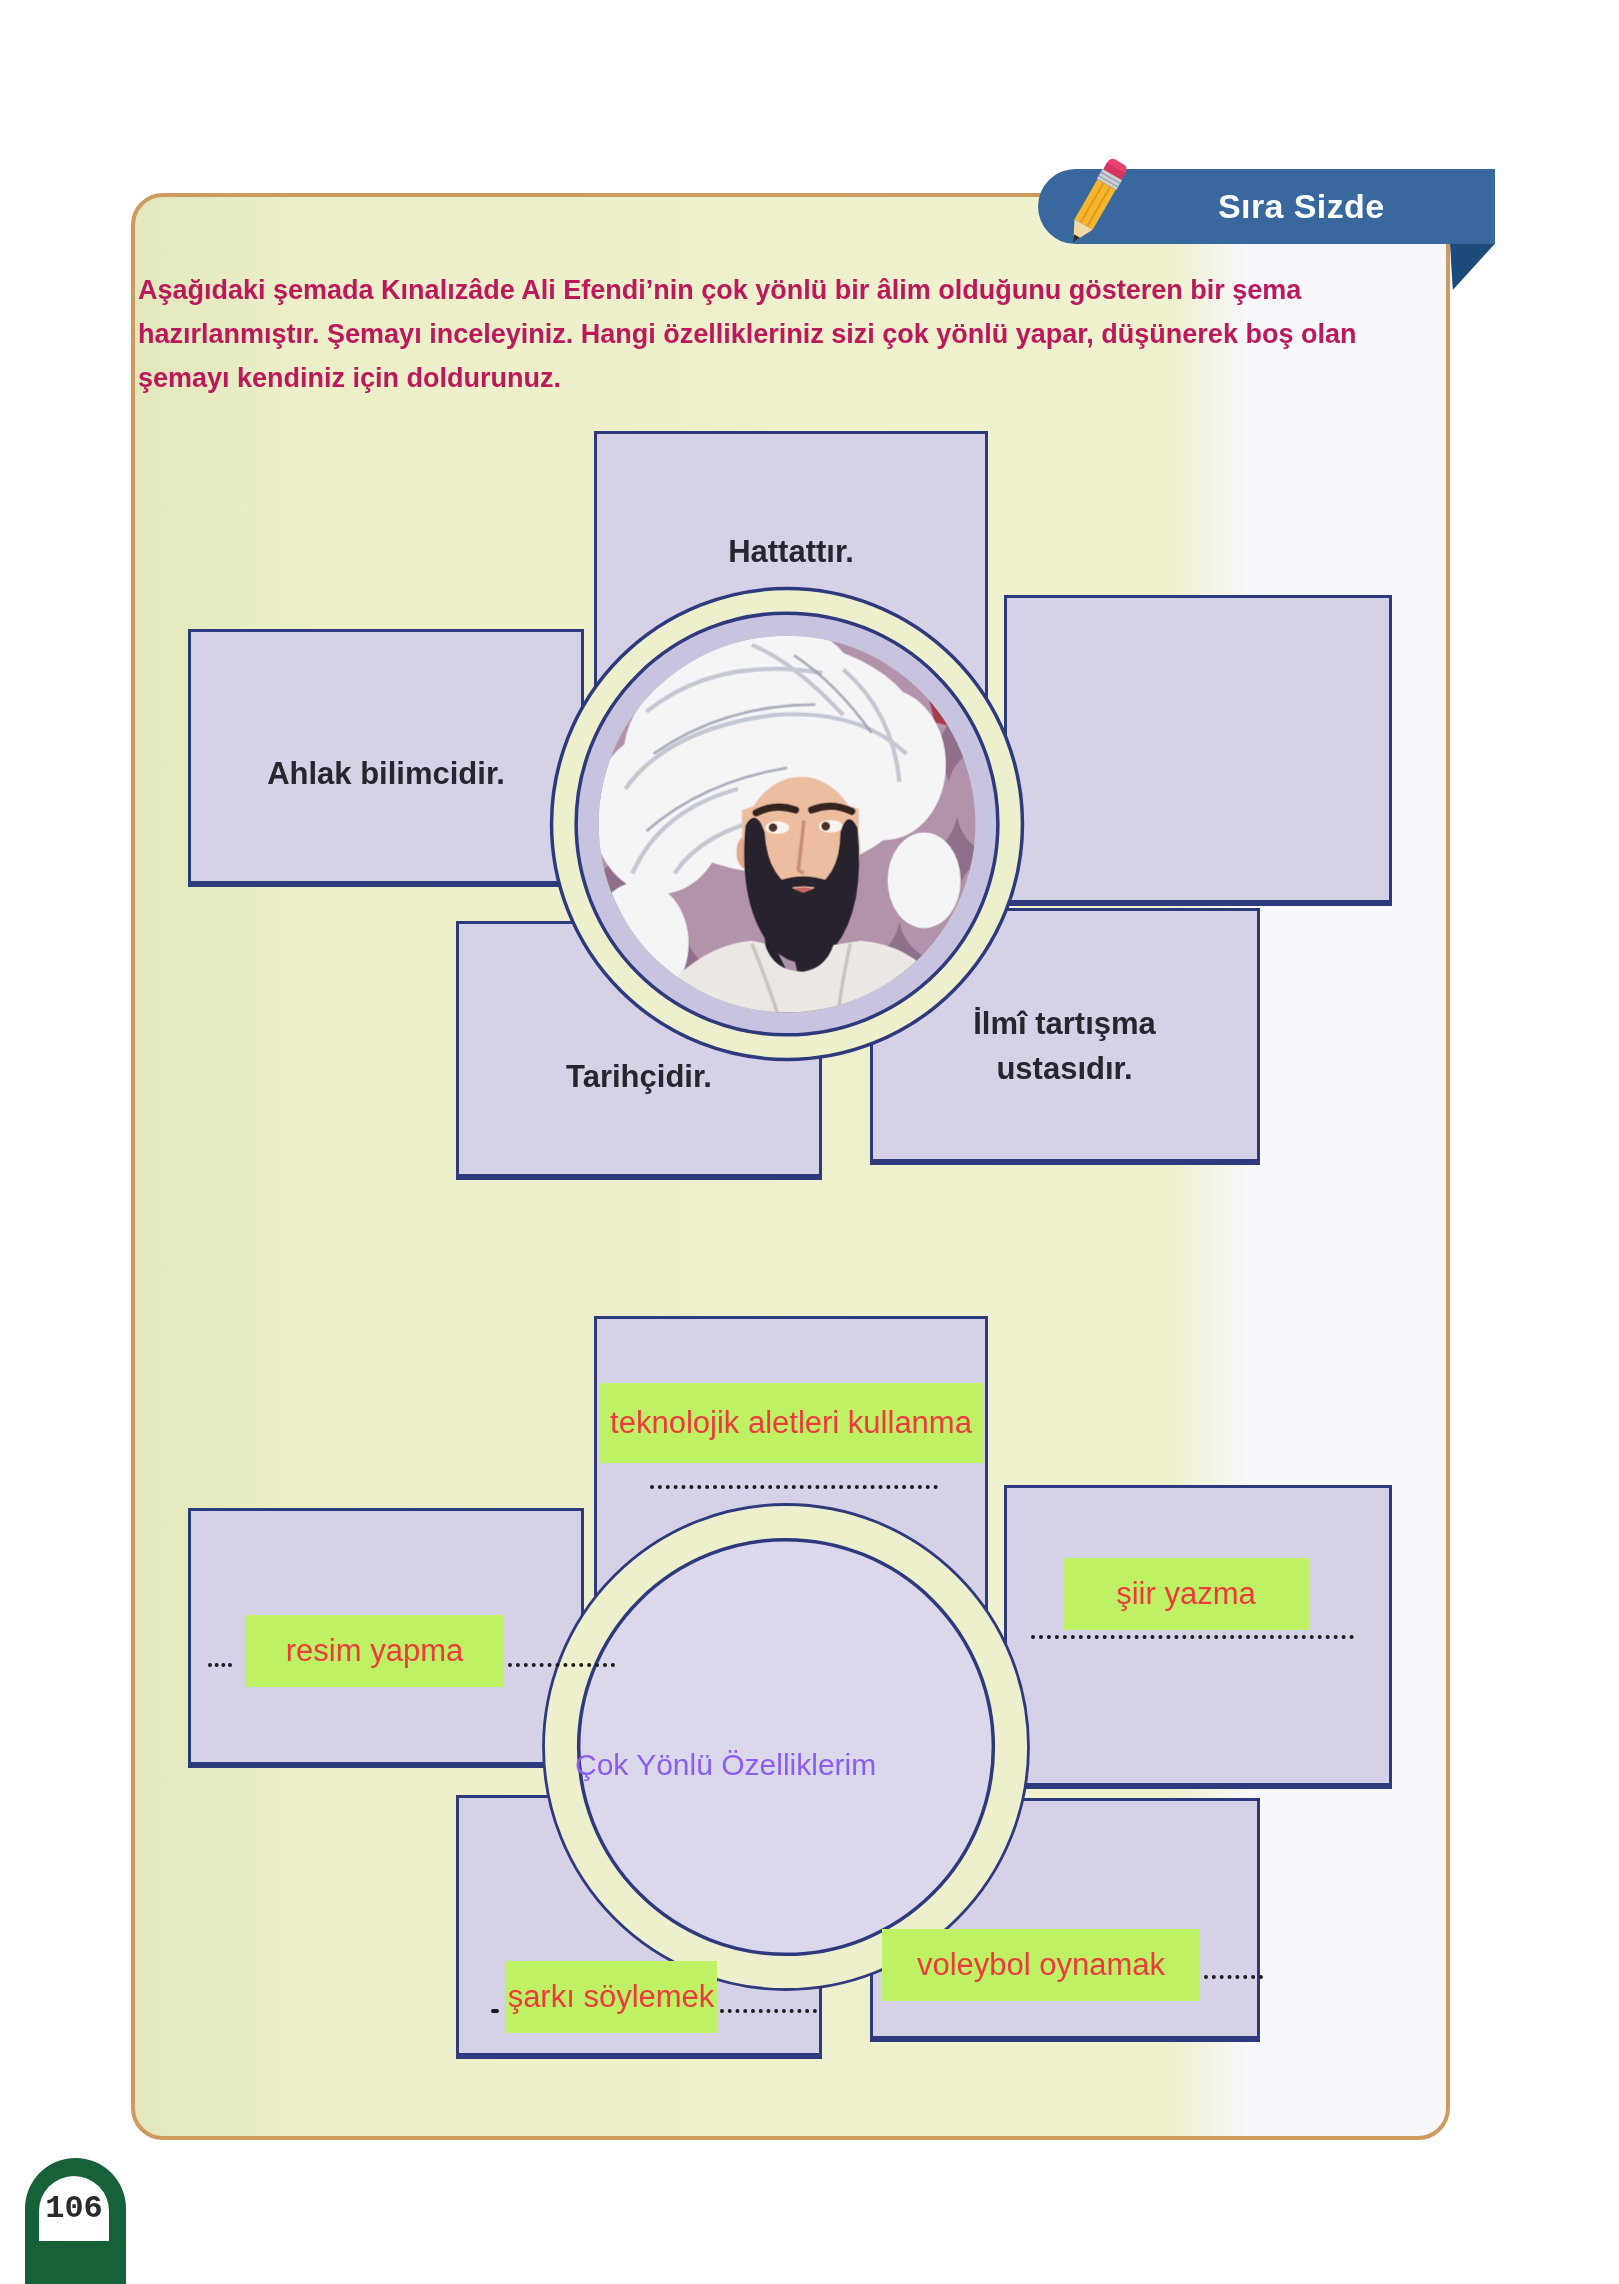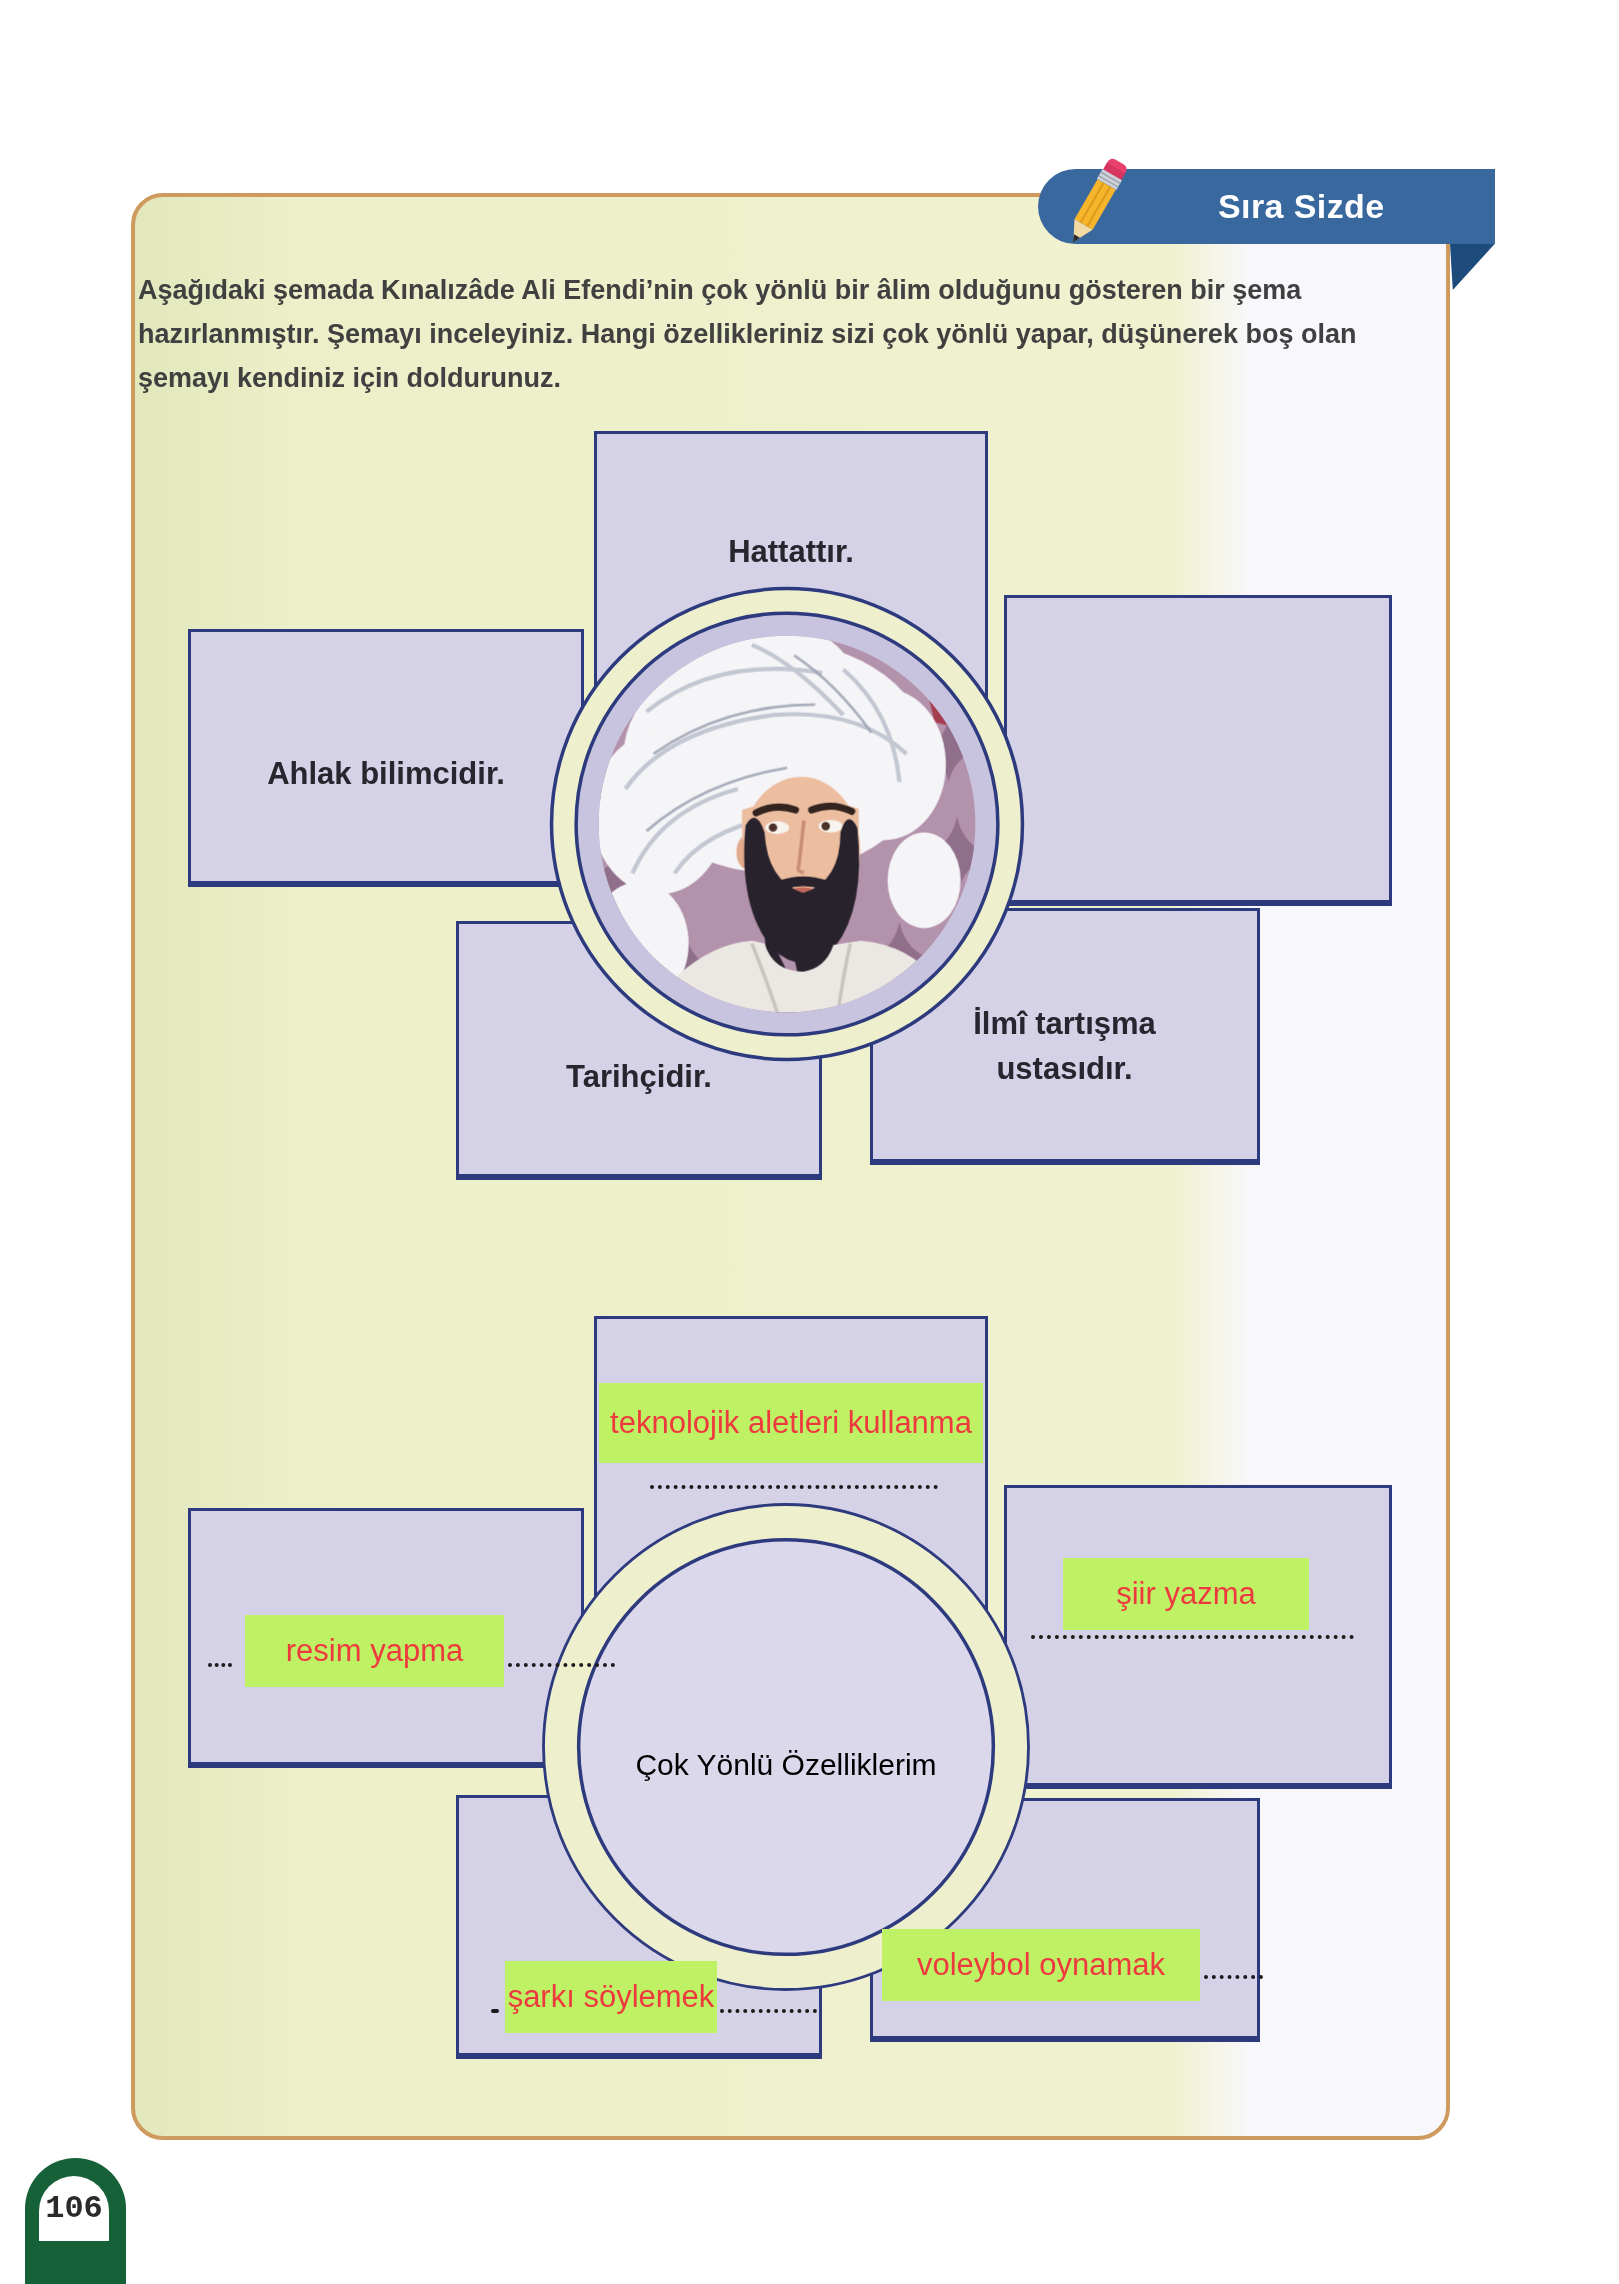--- a/index.html
+++ b/index.html
@@ -13,27 +13,27 @@
         box-sizing:border-box;z-index:1;}
 
   
   .banner{left:1038px;top:169px;width:457px;height:75px;background:#38689e;
           border-radius:38px 0 0 38px;z-index:6;display:flex;align-items:center;}
   .banner-title{margin-left:180px;color:#ffffff;font-size:34px;font-weight:700;letter-spacing:0.4px;}
   .fold{left:1450px;top:243px;z-index:5;}
   .pencil{left:1051px;top:153px;z-index:7;}
 
   
-  .instr{left:138px;top:268px;width:1265px;z-index:2;color:#404040;font-size:27px;font-weight:700;line-height:44px;}
+  .instr{left:138px;top:268px;width:1265px;z-index:2;color:#be185d;font-size:27px;font-weight:700;line-height:44px;}
 
   
   .dbox{background:#d5d2e7;border:3.5px solid #2e3a7e;border-bottom-width:6.3px;box-sizing:border-box;z-index:2;}
   .dlabel{z-index:3;color:#26262e;font-size:31px;font-weight:700;text-align:center;line-height:45px;}
   .circle-svg{z-index:4;}
-  .center-label{z-index:5;color:#000000;font-size:30px;font-weight:400;text-align:center;line-height:45px;}
+  .center-label{z-index:5;color:#8b5cf6;font-size:30px;font-weight:400;text-align:left;line-height:45px;}
 
   
   .answer{z-index:5;background:#bef264;display:flex;align-items:center;justify-content:center;
           color:#ee3a3e;font-size:31px;font-weight:400;white-space:nowrap;}
   .dots{z-index:5;height:0;border-bottom:4.9px dotted #1b1b1b;}
 
   
   .badge{left:24.6px;top:2158px;width:101px;height:126px;background:#176139;border-radius:51px 51px 0 0;z-index:6;}
   .badge-inner{left:39px;top:2176px;width:70px;height:65px;background:#ffffff;border-radius:35px 35px 0 0;
                display:flex;align-items:center;justify-content:center;z-index:7;

